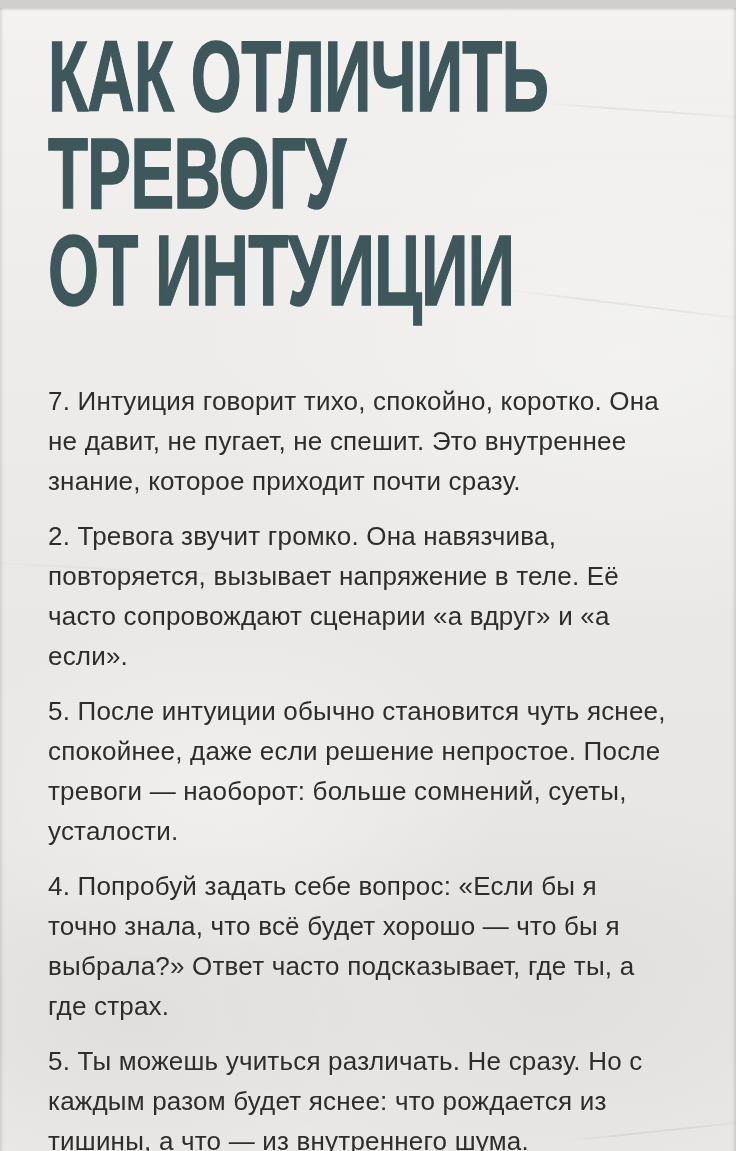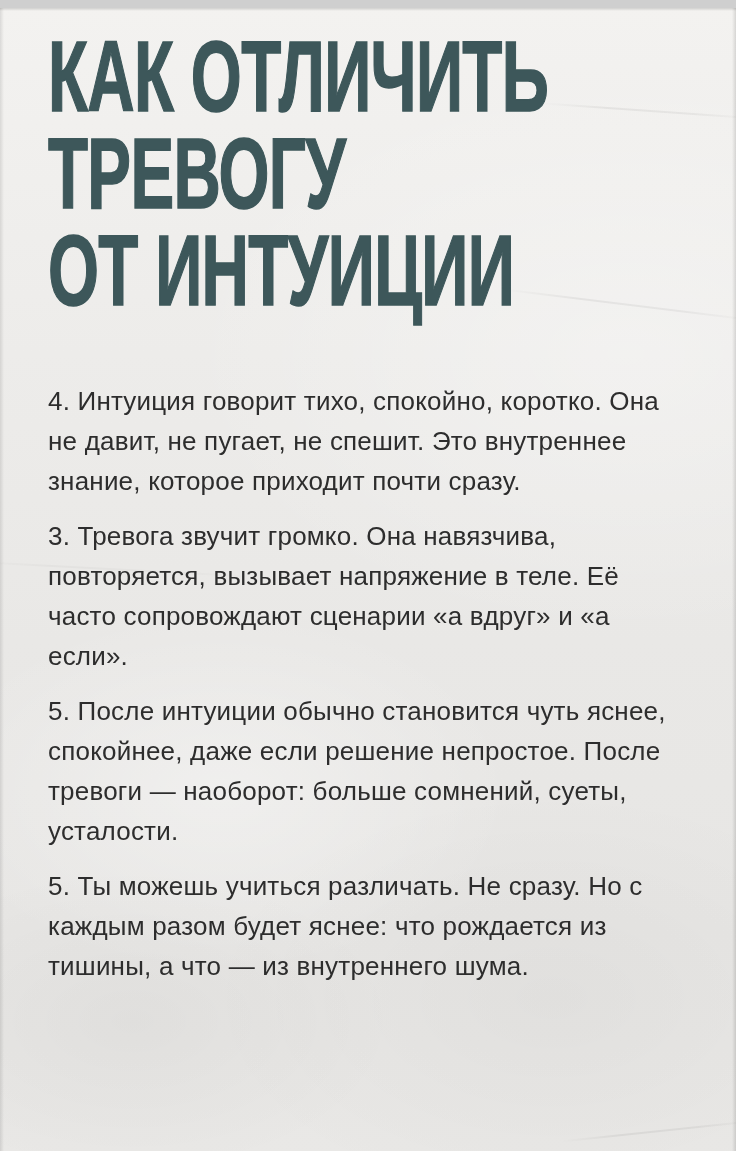--- a/index.html
+++ b/index.html
@@ -86,29 +86,33 @@
   <div class="edge-right"></div>
   <div class="edge-bottom"></div>
 
   <h1 class="title" style="margin:0;">
     <div class="title-line">КАК ОТЛИЧИТЬ</div>
     <div class="title-line">ТРЕВОГУ</div>
     <div class="title-line">ОТ ИНТУИЦИИ</div>
   </h1>
 
   <div class="body-text">
-    <p class="paragraph">4. Интуиция говорит тихо, спокойно, коротко. Она
+    <p class="paragraph">7. Интуиция говорит тихо, спокойно, коротко. Она
 не давит, не пугает, не спешит. Это внутреннее
 знание, которое приходит почти сразу.</p>
-    <p class="paragraph">3. Тревога звучит громко. Она навязчива,
+    <p class="paragraph">2. Тревога звучит громко. Она навязчива,
 повторяется, вызывает напряжение в теле. Её
 часто сопровождают сценарии «а вдруг» и «а
 если».</p>
     <p class="paragraph">5. После интуиции обычно становится чуть яснее,
 спокойнее, даже если решение непростое. После
 тревоги — наоборот: больше сомнений, суеты,
 усталости.</p>
+    <p class="paragraph">4. Попробуй задать себе вопрос: «Если бы я
+точно знала, что всё будет хорошо — что бы я
+выбрала?» Ответ часто подсказывает, где ты, а
+где страх.</p>
     <p class="paragraph">5. Ты можешь учиться различать. Не сразу. Но с
 каждым разом будет яснее: что рождается из
 тишины, а что — из внутреннего шума.</p>
   </div>
 
 </div>
 
 </body></html>

